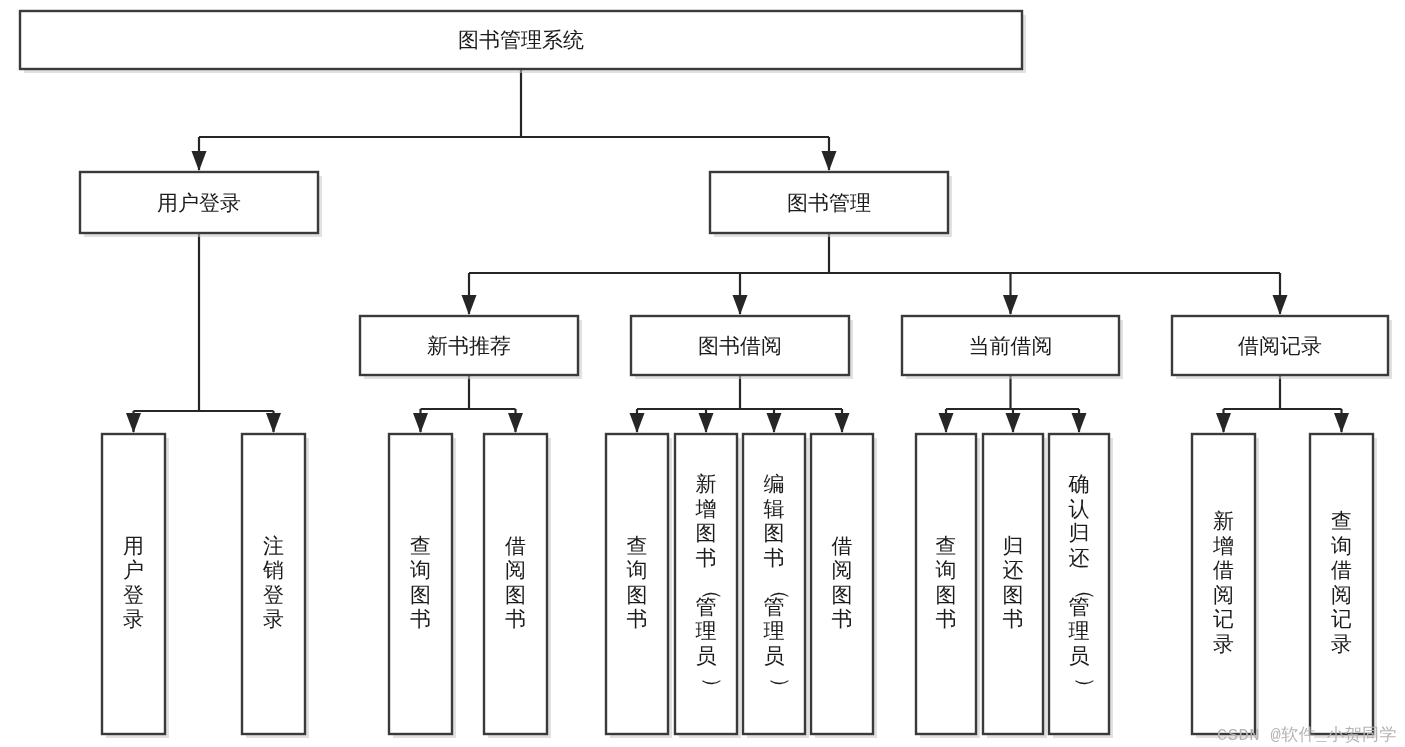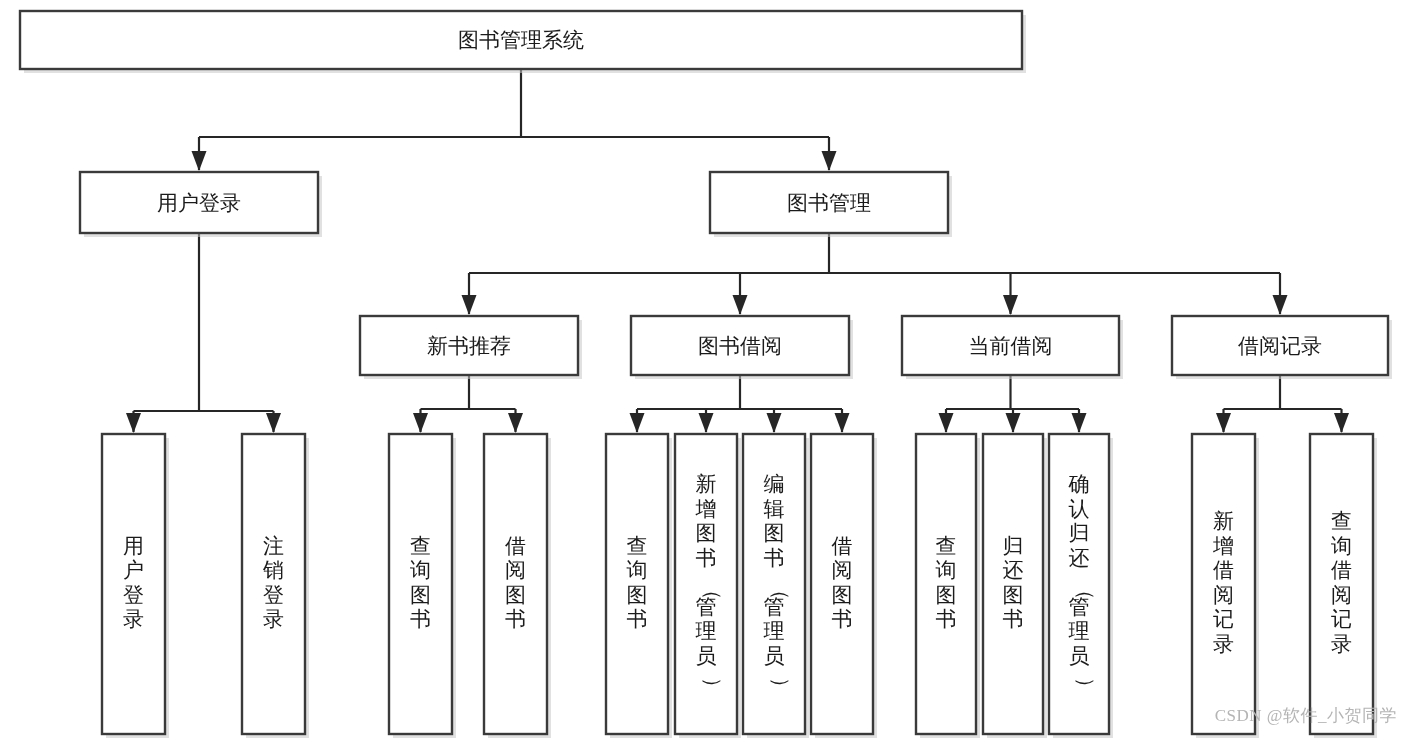--- a/index.html
+++ b/index.html
@@ -49,22 +49,22 @@
   }
   .leaf-label {
     font-family: "DejaVu Sans", "Liberation Sans", sans-serif;
     font-size: 21px;
     fill: #1b1b1b;
     text-anchor: middle;
   }
   .watermark {
     position: absolute;
     right: 8px;
-    bottom: 20px;
-    font-family: Liberation Serif, serif;
+    bottom: 1px;
+    font-family: Liberation Mono, monospace;
     font-size: 17px;
     color: #b4b4b4;
     white-space: nowrap;
     letter-spacing: 0.5px;
   }
 </style>
 </head>
 <body>
 
 <svg id="diagram" viewBox="0 0 1405 747" xmlns="http://www.w3.org/2000/svg">

